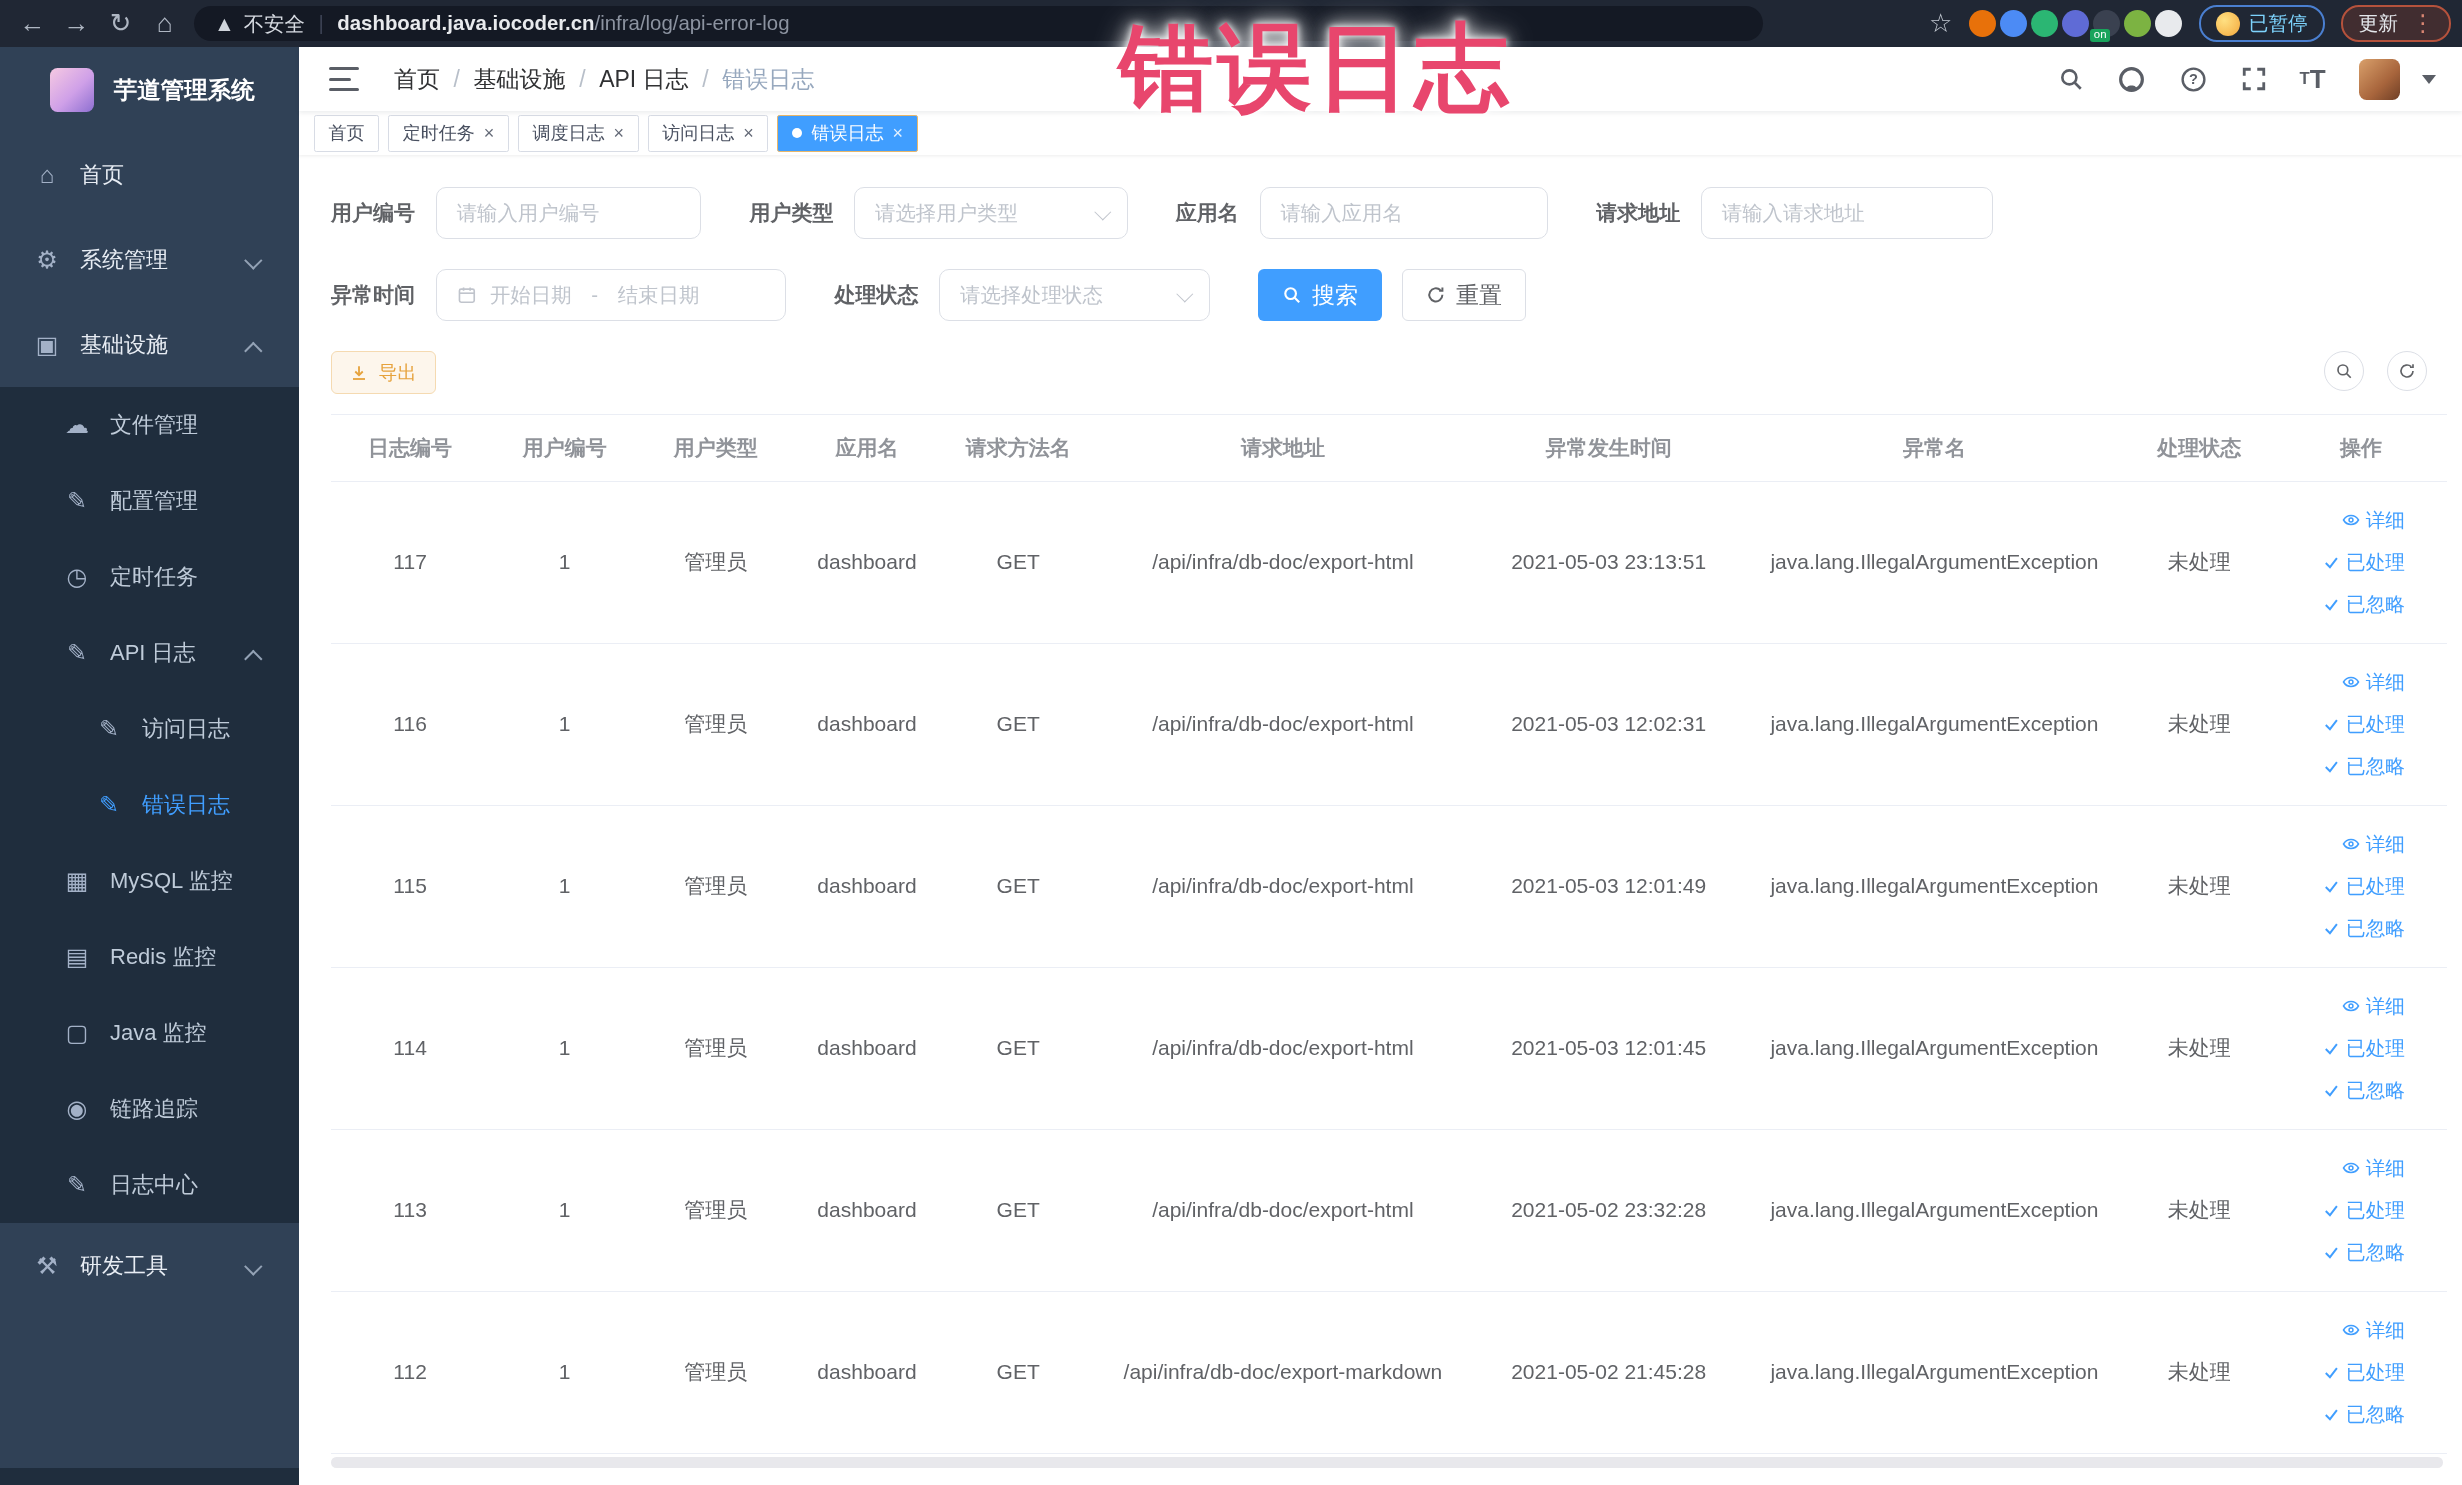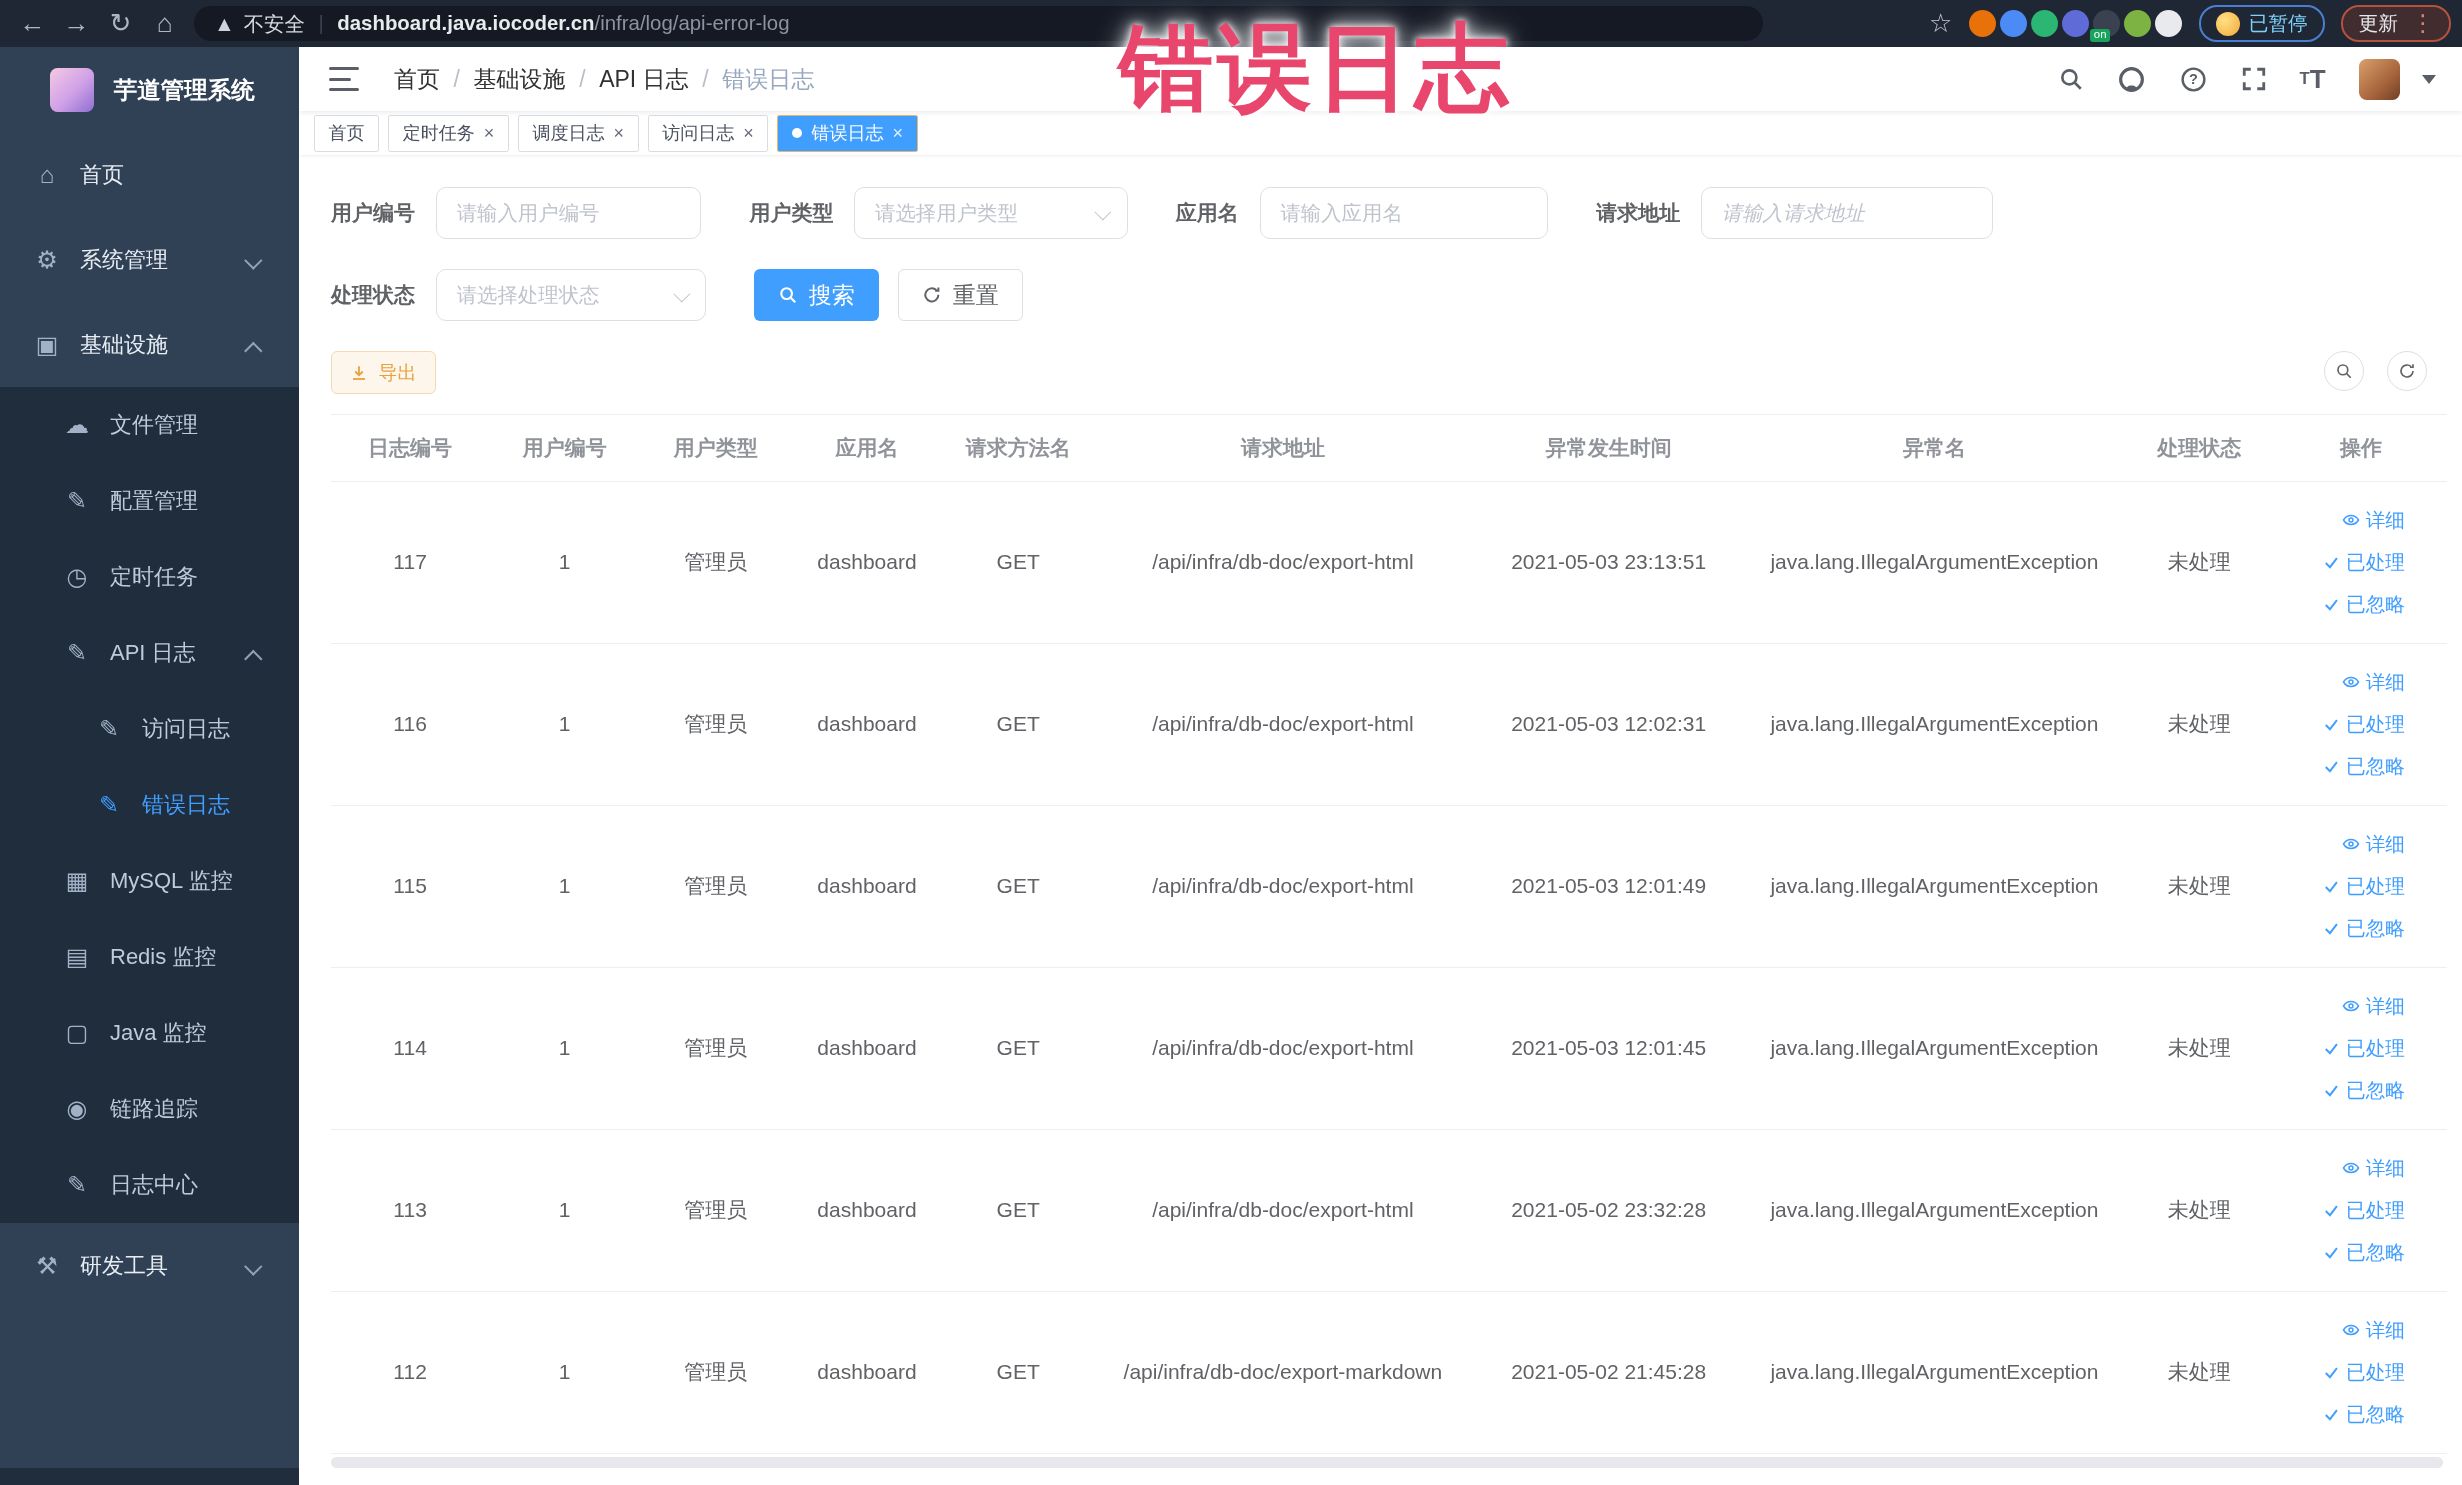--- a/index.html
+++ b/index.html
@@ -85,21 +85,21 @@
 
   
   .content{padding:32px 15px 0 32px;position:relative;flex:1;}
   .frow{display:flex;align-items:center;margin-bottom:30px;}
   .fgroup{display:flex;align-items:center;margin-right:48px;}
   .flabel{font-size:21px;font-weight:bold;color:#606266;margin-right:21px;white-space:nowrap;}
   .finput{height:50px;border:1.5px solid #dcdfe6;border-radius:10px;display:flex;align-items:center;
           padding:0 19.7px;background:#fff;font-size:20.4px;color:#bfc4cc;position:relative;}
   .finput .arrow{position:absolute;right:18px;top:18px;width:10.6px;height:10.6px;border-right:1.5px solid #c0c4cc;
                  border-bottom:1.5px solid #c0c4cc;transform:rotate(45deg);}
-  .w350{width:224px;} .w364{width:232px;} .w380{width:247px;} .w383{width:250px;font-style:italic;}
+  .w350{width:224px;} .w364{width:232px;} .w380{width:247px;} .w383{width:250px;}
   .w471{width:309px;} .w360{width:229px;}
   .range-sep{margin:0 19.7px;color:#bfc4cc;}
   .cal-ic{margin-right:13.6px;display:flex;}
   .btn{height:50px;border-radius:6px;display:inline-flex;align-items:center;gap:10.6px;font-size:23px;
        padding:0 23px;cursor:pointer;border:1.5px solid transparent;}
   .btn.primary{background:#409eff;color:#fff;}
   .btn.plain{background:#fff;border-color:#dcdfe6;color:#606266;}
   .btn.warning{height:41px;background:#fdf6ec;border-color:#f5dab1;color:#e6a23c;font-size:19px;padding:0 18px;}
   .export-row{display:flex;align-items:flex-start;margin:15px 0 19.7px 0;}
   .tool-circles{margin-left:auto;display:flex;gap:23px;margin-right:19.7px;}
@@ -335,20 +335,36 @@
           </div>
           <div class="fgroup">
             <span class="flabel">请求地址</span>
             <div class="finput w383">
                 <span>请输入请求地址</span>
               </div>
           </div>
         </div>
 
         <div class="frow">
+          <div class="fgroup">
+            <span class="flabel">异常时间</span>
+            <div class="finput w471">
+              <span class="cal-ic">
+                <svg width="19.7" height="19.7" viewBox="0 0 24 24" fill="none" stroke="#c0c4cc" stroke-width="2">
+                    <rect x="3" y="5" width="18" height="16" rx="2"></rect>
+                    <line x1="3" y1="10" x2="21" y2="10"></line>
+                    <line x1="8" y1="3" x2="8" y2="7"></line>
+                    <line x1="16" y1="3" x2="16" y2="7"></line>
+                  </svg>
+              </span>
+              <span>开始日期</span>
+              <span class="range-sep">-</span>
+              <span>结束日期</span>
+            </div>
+          </div>
           <div class="fgroup">
             <span class="flabel">处理状态</span>
             <div class="finput w360">
                 <span>请选择处理状态</span>
                 <span class="arrow"></span>
               </div>
           </div>
           <div class="fgroup" style="margin-right:19.7px;">
             <div class="btn primary">
               <svg width="19.7" height="19.7" viewBox="0 0 24 24" fill="none" stroke="#fff" stroke-width="2.6">

